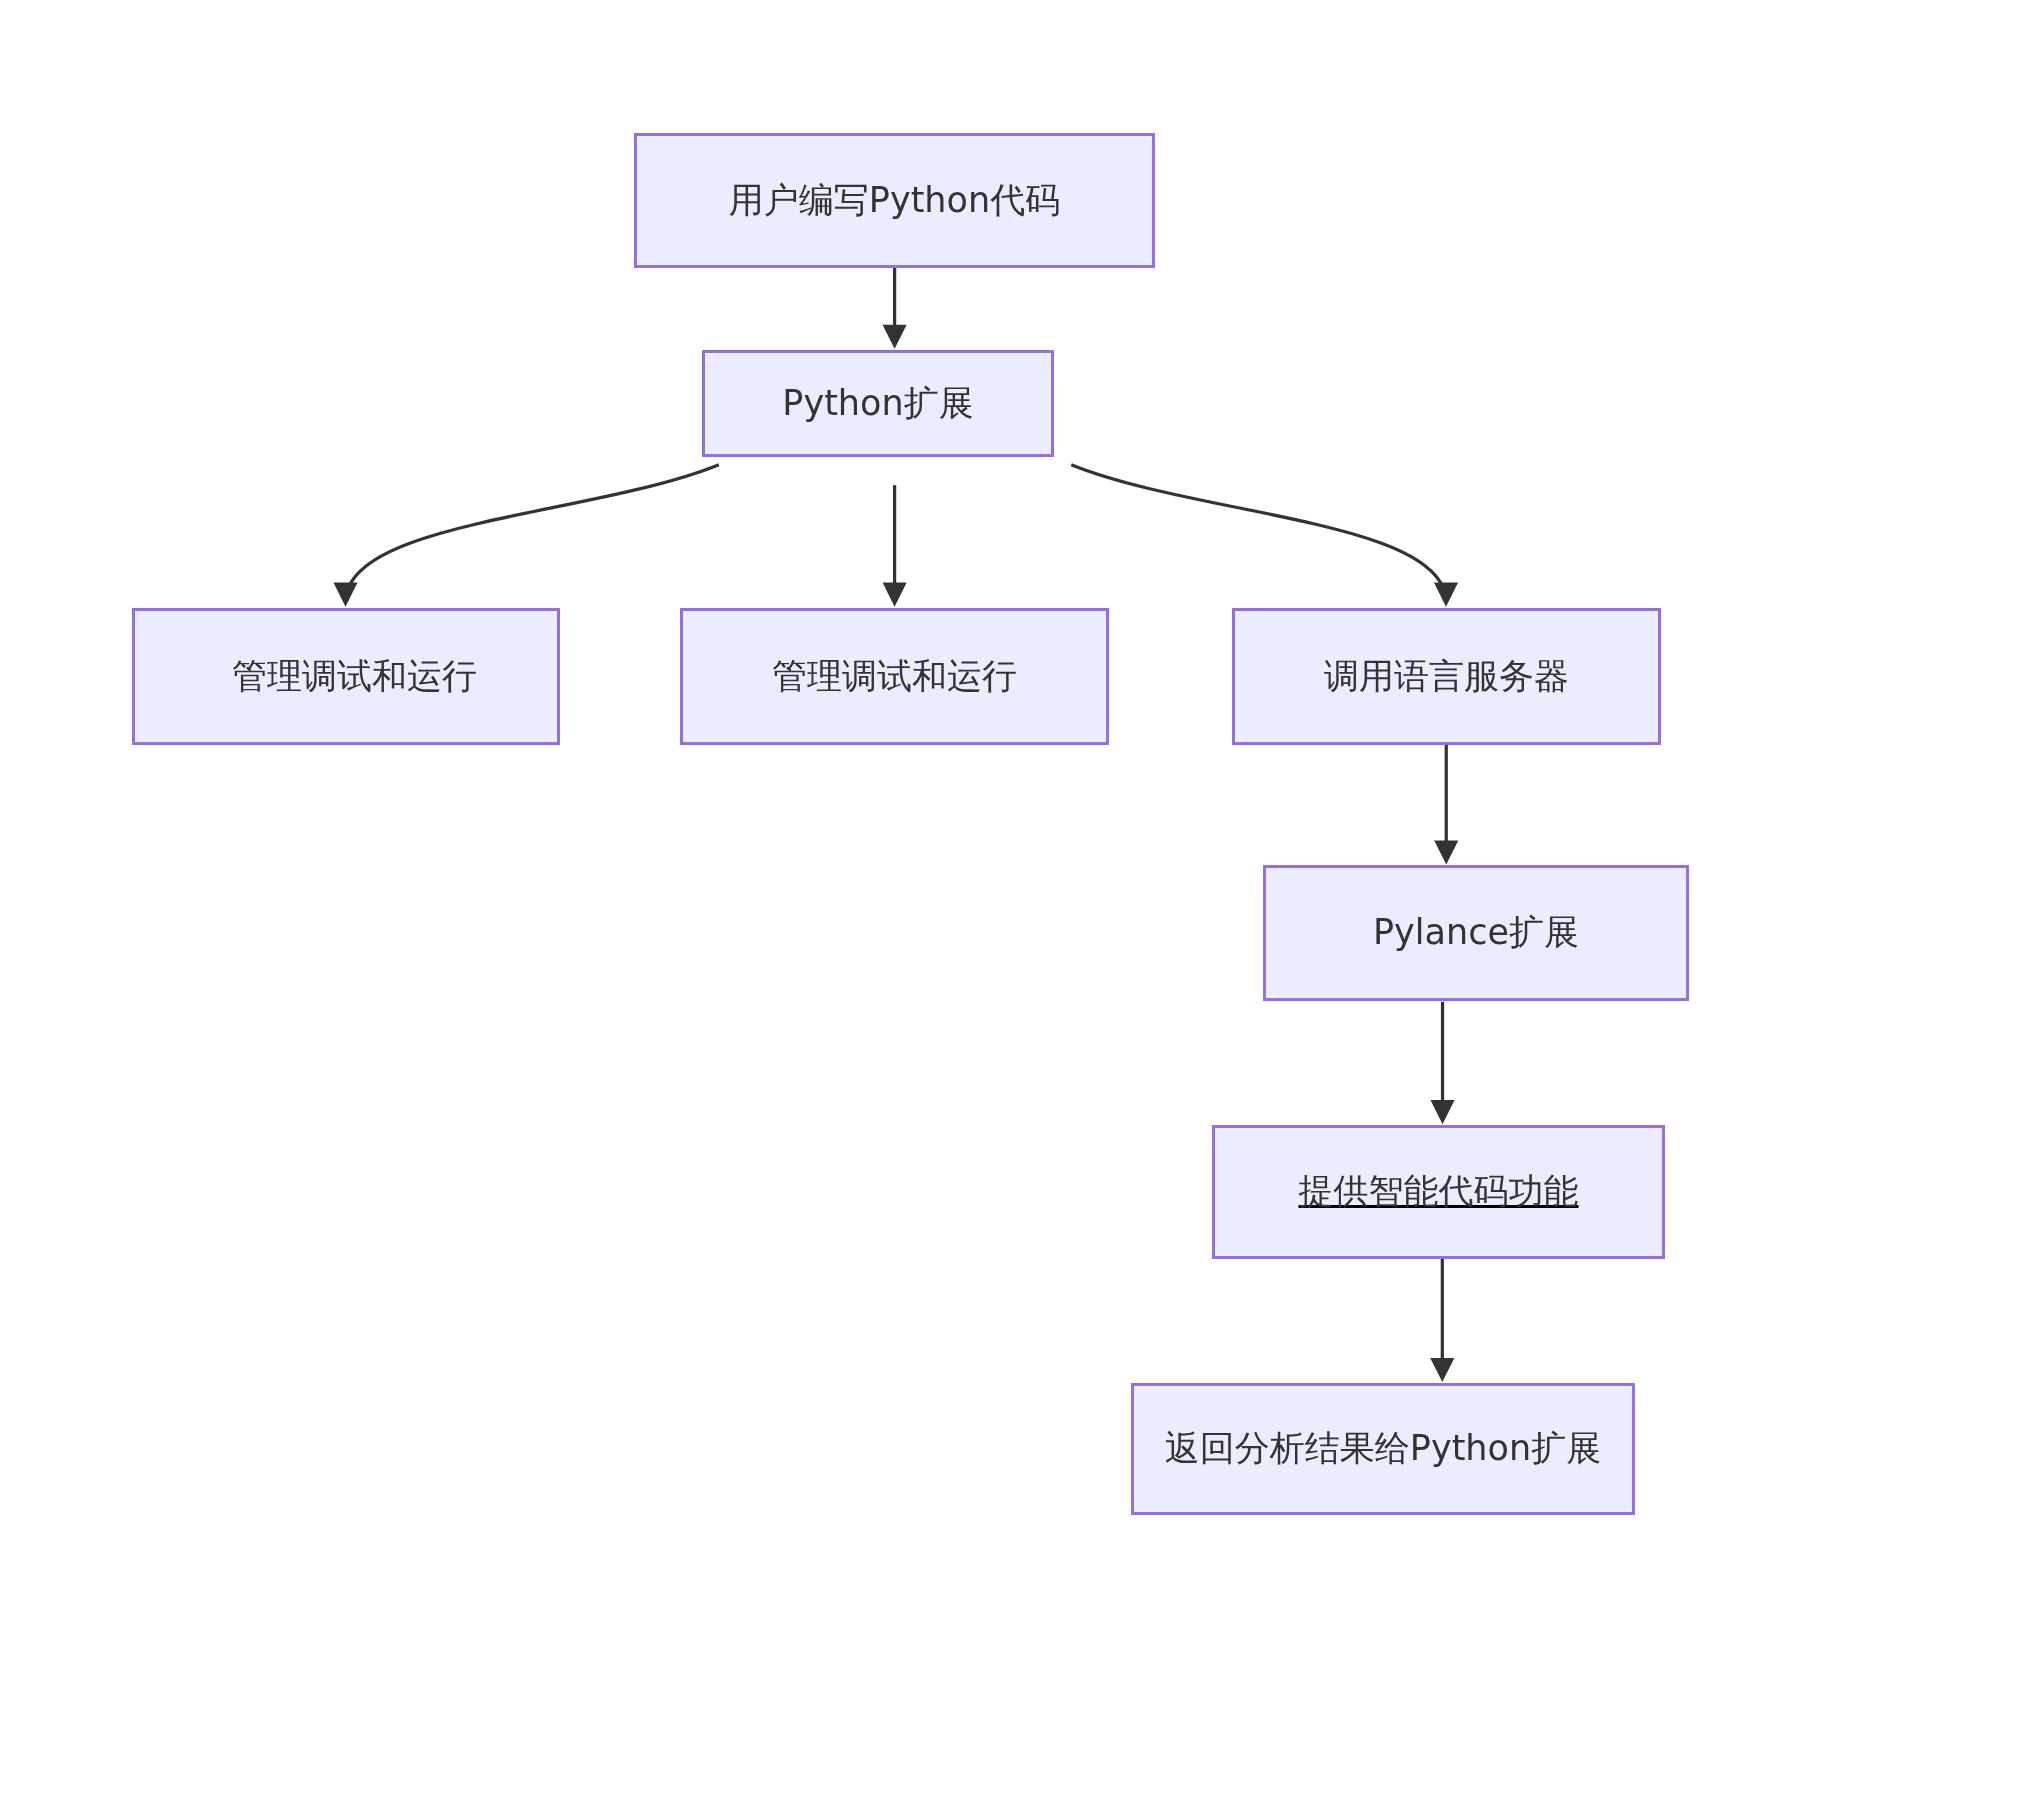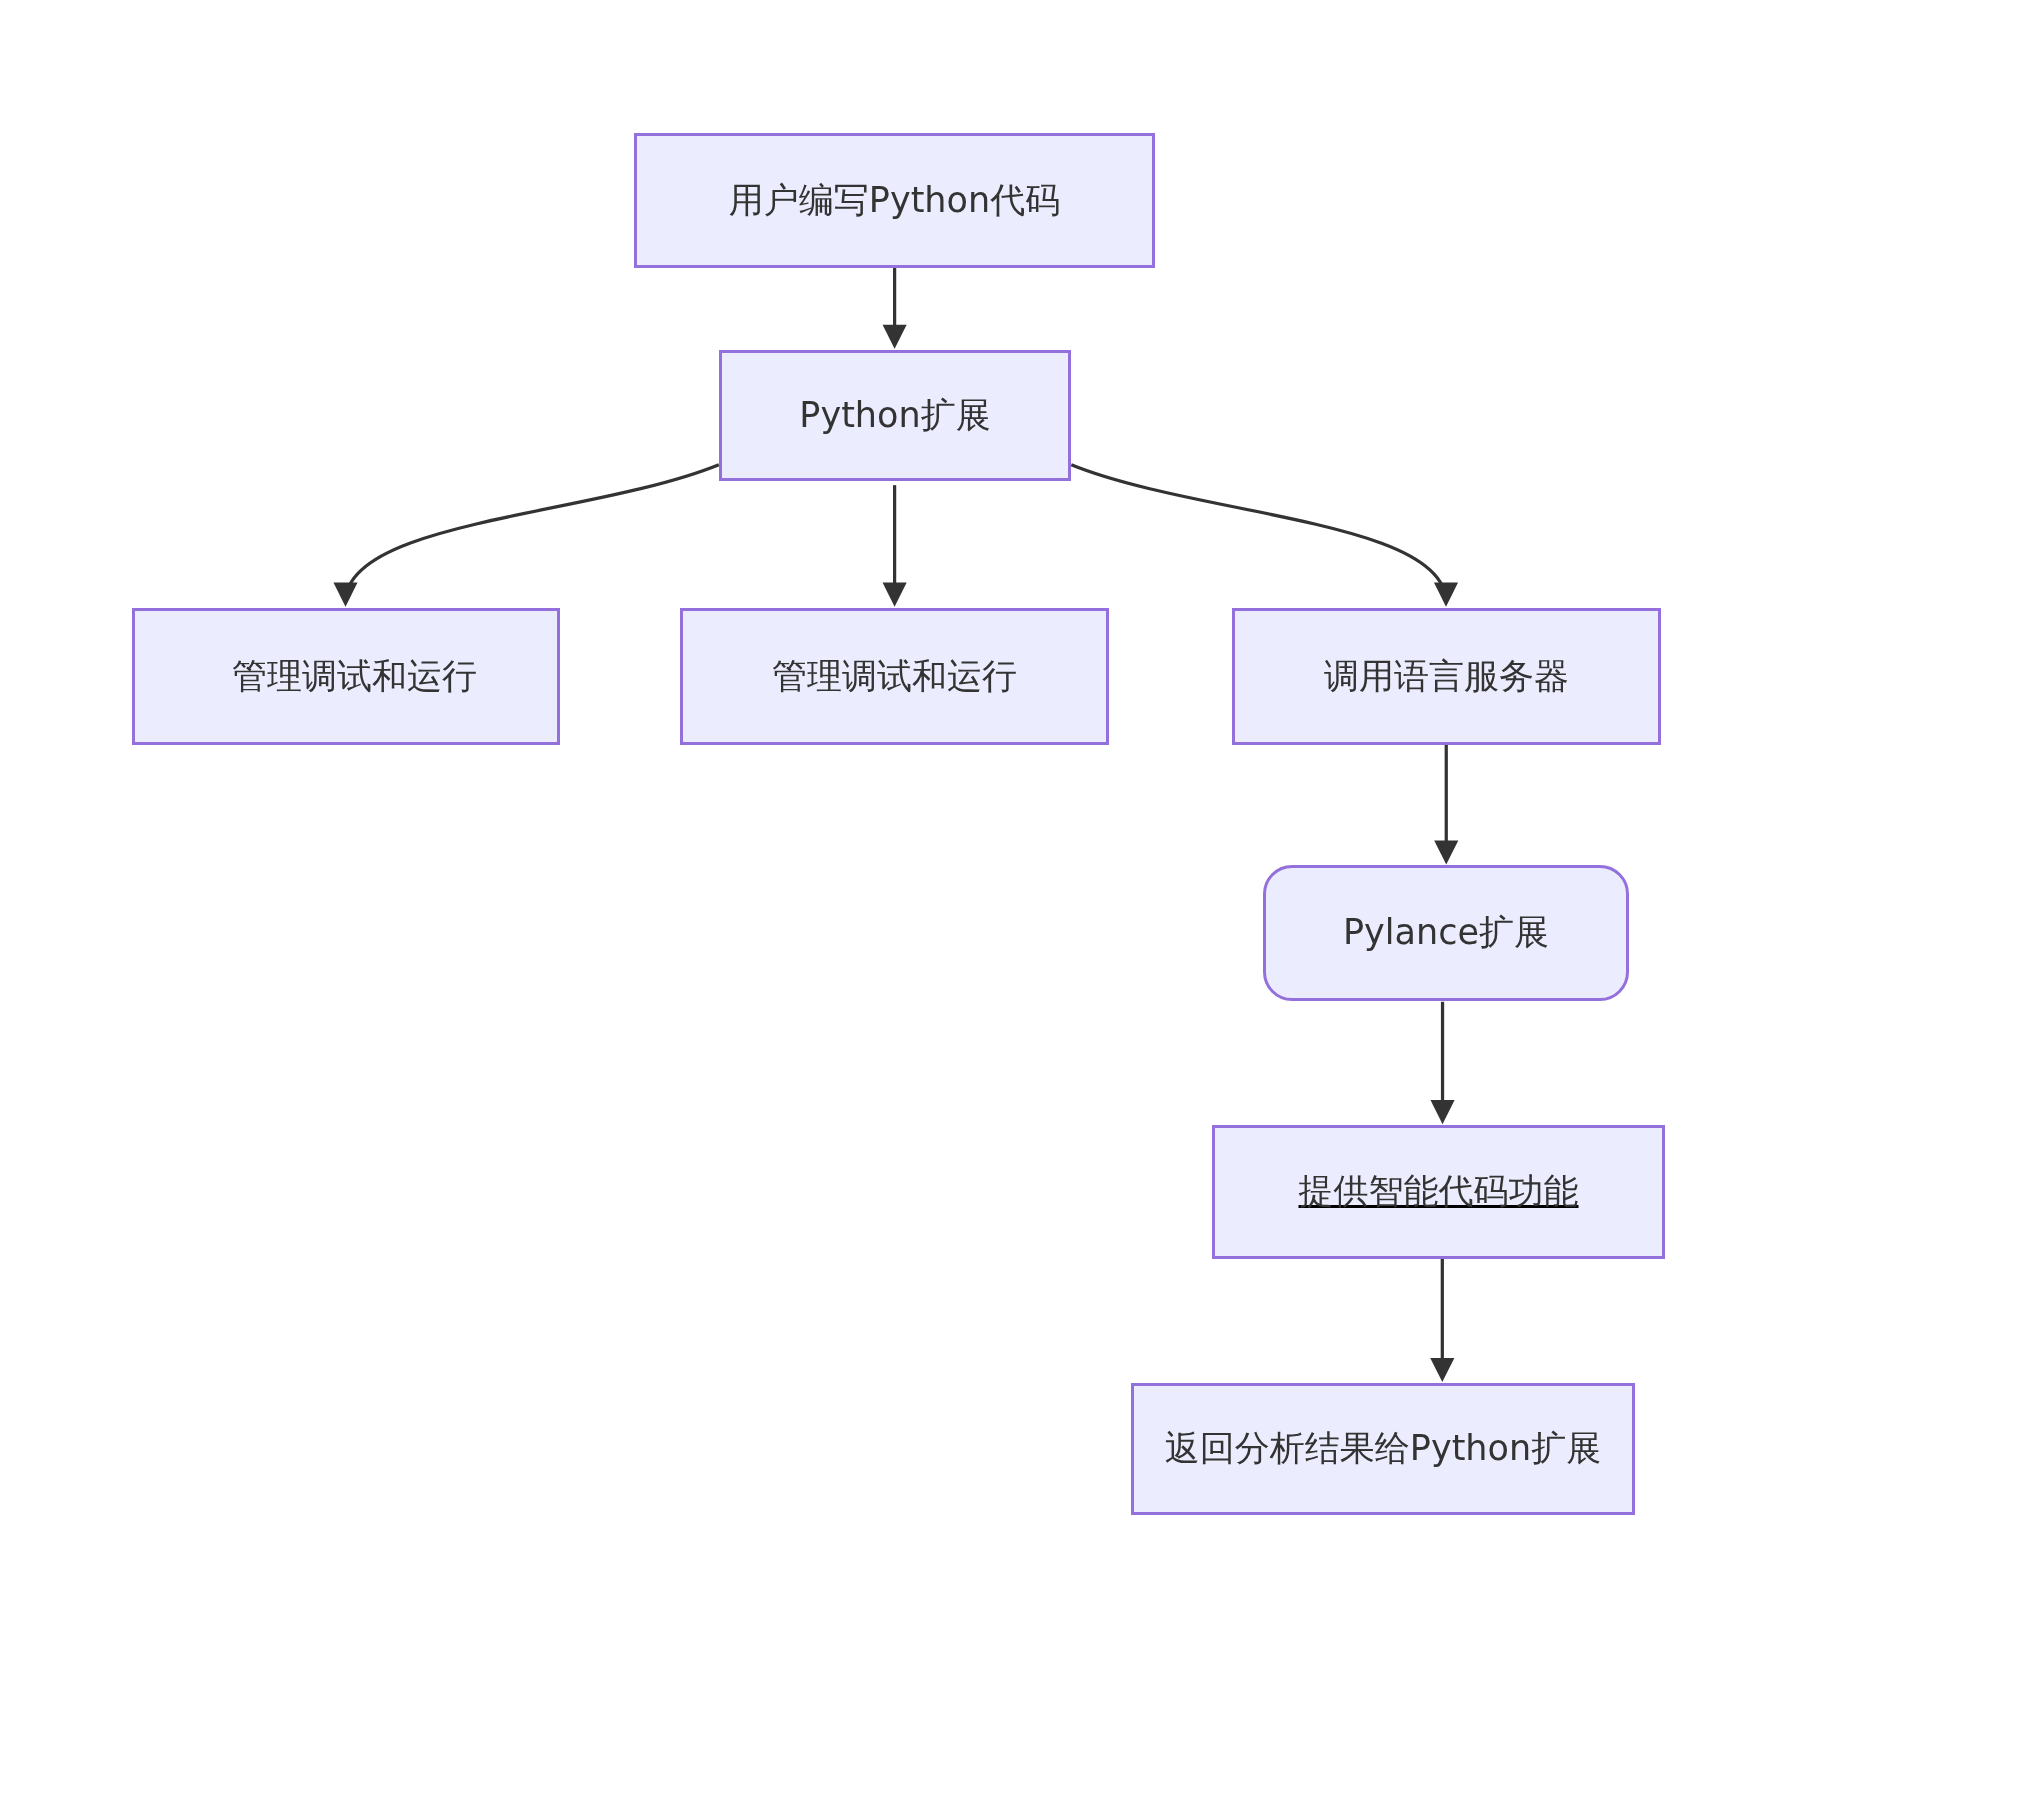--- a/index.html
+++ b/index.html
@@ -66,33 +66,33 @@
       <polygon points="1546.25,906 1572.25,906 1559.25,932" class="arrowhead"></polygon>
       <path d="M 1555.25 1080 L 1555.25 1205" class="edge-path"></path>
       <polygon points="1542.25,1186 1568.25,1186 1555.25,1212" class="arrowhead"></polygon>
       <path d="M 1555 1357 L 1555 1483" class="edge-path"></path>
       <polygon points="1542,1464 1568,1464 1555,1490" class="arrowhead"></polygon>
     </svg>
   <div id="nodes-layer">
       <div class="node" style="left: 634px; top: 91px; width: 521px; height: 135px; margin-top: 42px;">
         <span class="node-label">用户编写Python代码</span>
       </div>
-      <div class="node" style="left: 719px; top: 350px; width: 352px; height: 131px;">
+      <div class="node" style="left: 702px; top: 350px; width: 352px; height: 107px;">
         <span class="node-label">Python扩展</span>
       </div>
       <div class="node" style="left: 132px; top: 608px; width: 428px; height: 137px; padding-left: 17px;">
         <span class="node-label">管理调试和运行</span>
       </div>
       <div class="node" style="left: 680px; top: 608px; width: 429px; height: 137px;">
         <span class="node-label">管理调试和运行</span>
       </div>
       <div class="node" style="left: 1232px; top: 608px; width: 429px; height: 137px; justify-content: center;">
         <span class="node-label">调用语言服务器</span>
       </div>
-      <div class="node" style="left: 1263px; top: 865px; width: 366px; height: 136px; border-radius: 29px;">
+      <div class="node" style="left: 1263px; top: 865px; width: 426px; height: 136px;">
         <span class="node-label">Pylance扩展</span>
       </div>
       <div class="node" style="left: 1212px; top: 1125px; width: 453px; height: 134px; text-decoration: underline;">
         <span class="node-label">提供智能代码功能</span>
       </div>
       <div class="node" style="left: 1131px; top: 1383px; width: 504px; height: 132px;">
         <span class="node-label">返回分析结果给Python扩展</span>
       </div>
     </div>
 </div>

